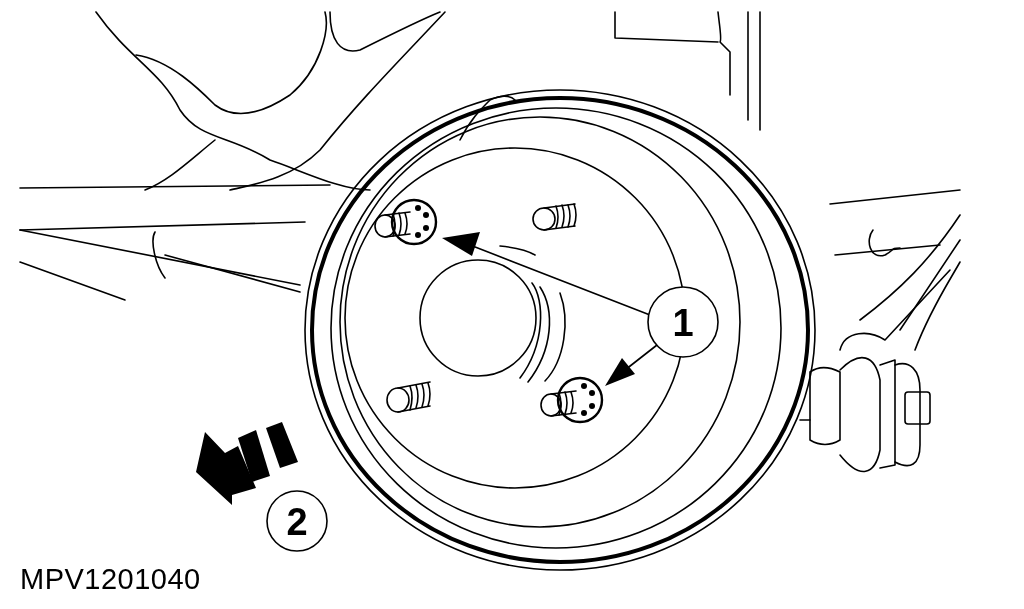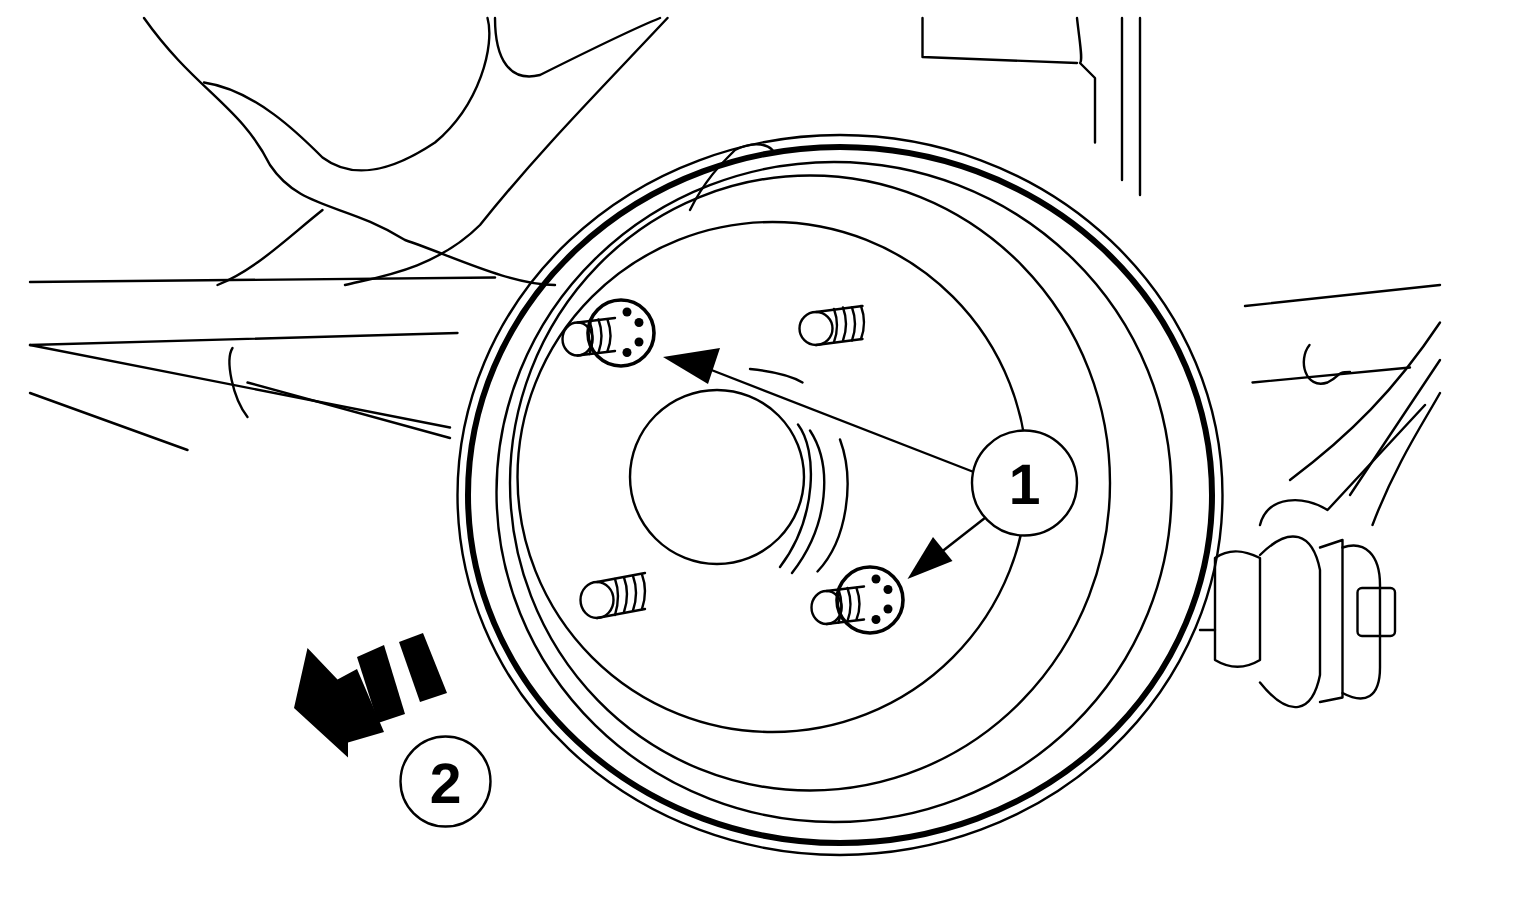--- a/index.html
+++ b/index.html
@@ -117,13 +117,14 @@
     <polygon points="238,438 256,430 270,476 252,482" fill="#000"></polygon>
     <polygon points="266,428 282,422 298,462 280,468" fill="#000"></polygon>
   </g>
 
   <g>
     <circle class="ln" cx="297" cy="521" r="30"></circle>
     <text class="callout-text" x="297" y="535" text-anchor="middle">2</text>
   </g>
 </svg>
 
+<div id="fig-id">MPV1201040</div>
 </div>
 
 </body></html>

